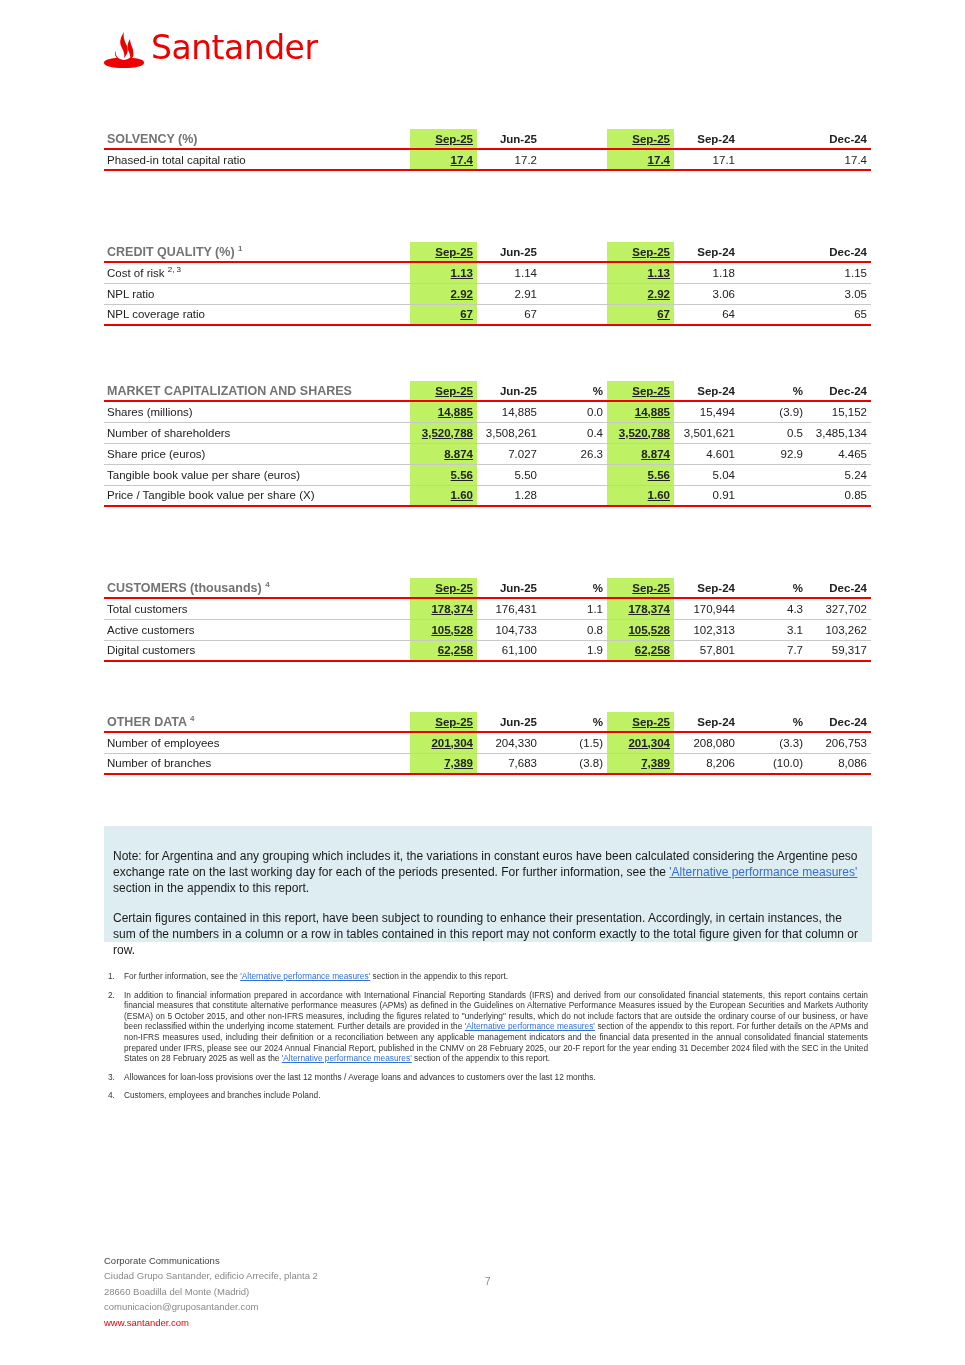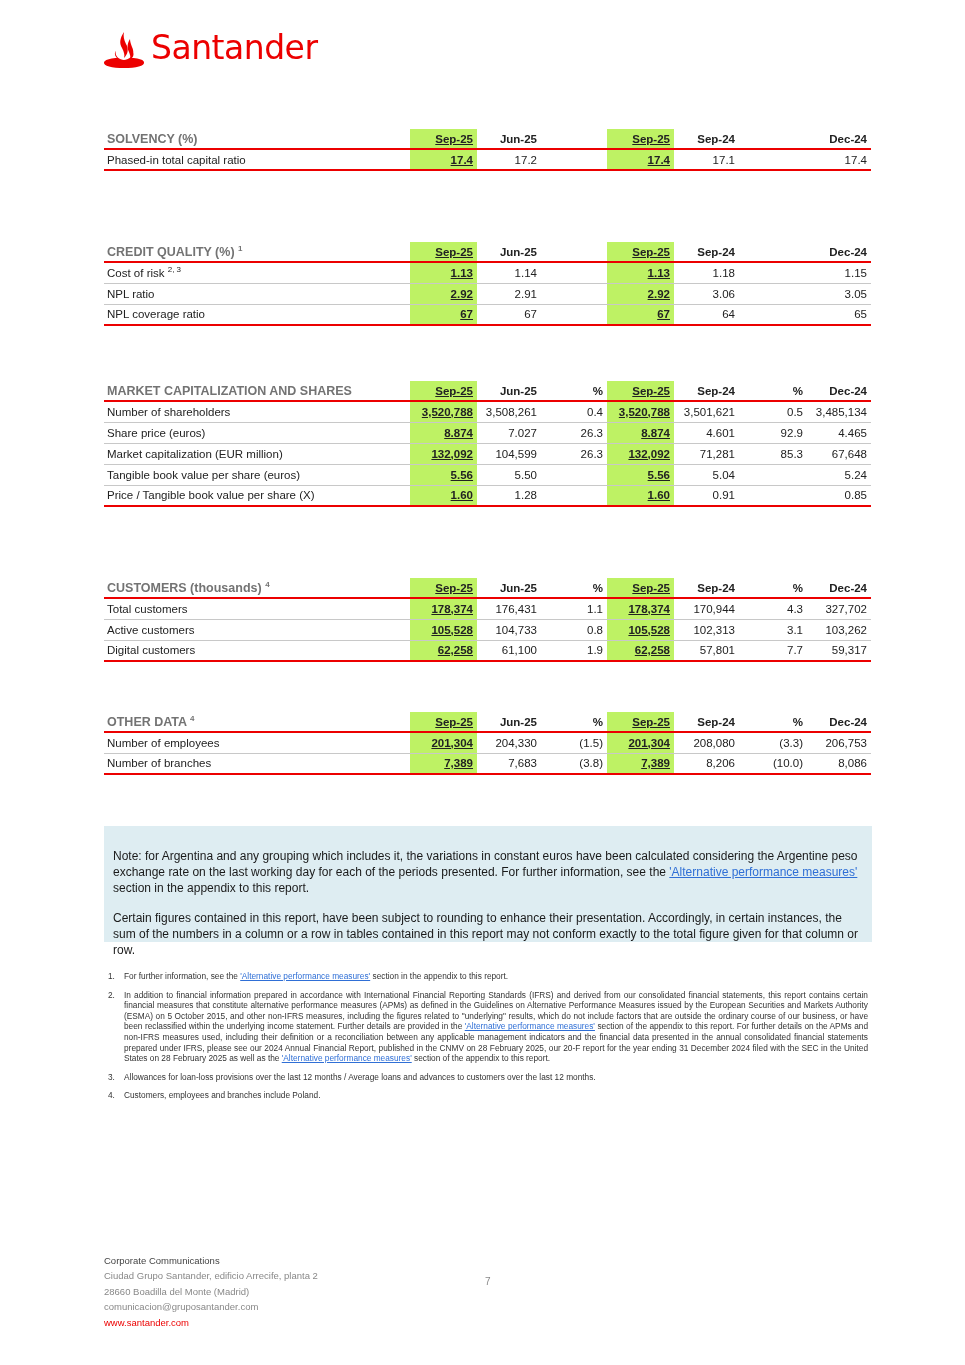--- a/index.html
+++ b/index.html
@@ -168,48 +168,48 @@
     <th>Jun-25</th>
     <th>%</th>
     <th class="shade">Sep-25</th>
     <th>Sep-24</th>
     <th>%</th>
     <th>Dec-24</th>
   </tr>
     </thead>
   <tbody id="market-body">
       <tr>
+        <td class="lbl">Shares (millions)</td>
+        <td class="shade bold">14,885</td>
+        <td class="">14,885</td>
+        <td class="">0.0</td>
+        <td class="shade bold">14,885</td>
+        <td class="">15,494</td>
+        <td class="">(3.9)</td>
+        <td class="">15,152</td>
+      </tr>
+      <tr>
         <td class="lbl">Number of shareholders</td>
         <td class="shade bold">3,520,788</td>
         <td class="">3,508,261</td>
         <td class="">0.4</td>
         <td class="shade bold">3,520,788</td>
         <td class="">3,501,621</td>
         <td class="">0.5</td>
         <td class="">3,485,134</td>
       </tr>
       <tr>
         <td class="lbl">Share price (euros)</td>
         <td class="shade bold">8.874</td>
         <td class="">7.027</td>
         <td class="">26.3</td>
         <td class="shade bold">8.874</td>
         <td class="">4.601</td>
         <td class="">92.9</td>
         <td class="">4.465</td>
-      </tr>
-      <tr>
-        <td class="lbl">Market capitalization (EUR million)</td>
-        <td class="shade bold">132,092</td>
-        <td class="">104,599</td>
-        <td class="">26.3</td>
-        <td class="shade bold">132,092</td>
-        <td class="">71,281</td>
-        <td class="">85.3</td>
-        <td class="">67,648</td>
       </tr>
       <tr>
         <td class="lbl">Tangible book value per share (euros)</td>
         <td class="shade bold">5.56</td>
         <td class="">5.50</td>
         <td class=""></td>
         <td class="shade bold">5.56</td>
         <td class="">5.04</td>
         <td class=""></td>
         <td class="">5.24</td>

